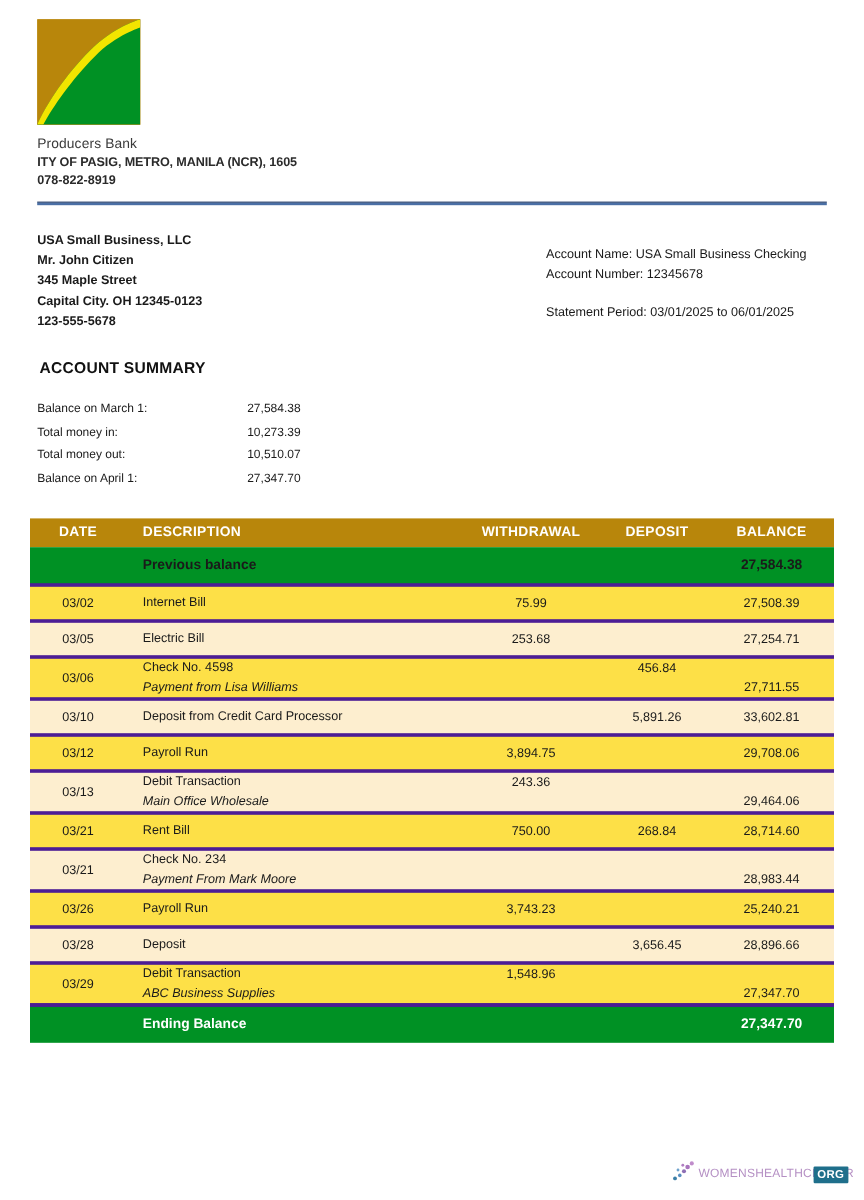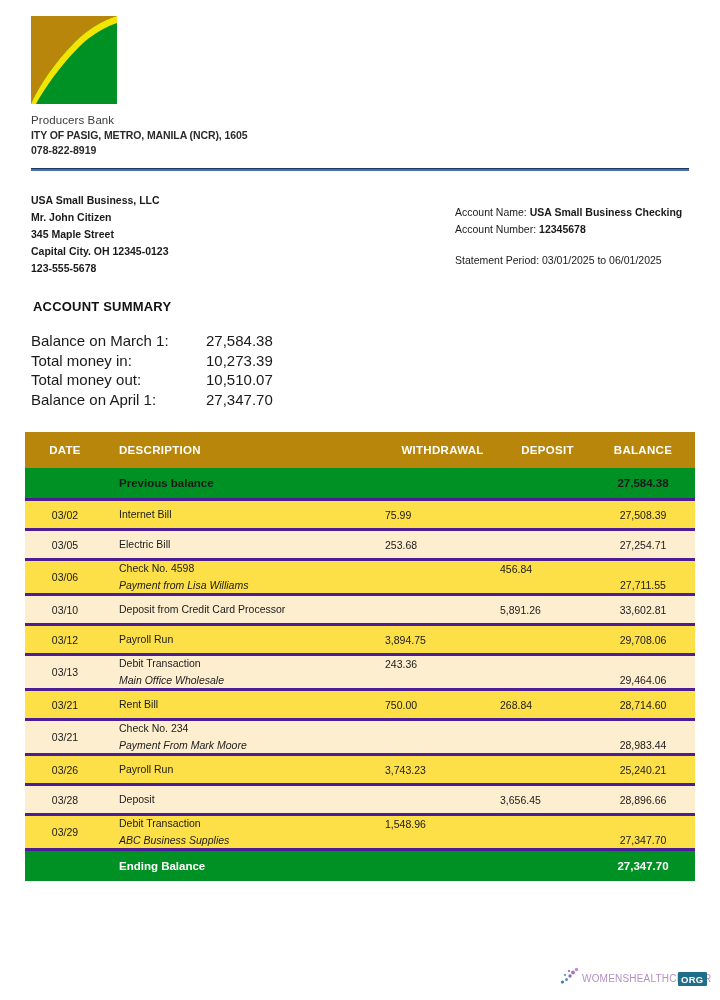--- a/index.html
+++ b/index.html
@@ -90,41 +90,41 @@
   
   .acct-meta {
     position: absolute;
     left: 455px;
     top: 204px;
     font-size: 10.5px;
     line-height: 17px;
     color: #1a1a1a;
   }
   .acct-meta .lbl { font-weight: normal; }
-  .acct-meta .val { font-weight: bold; }
+  .acct-meta .val { font-weight: normal; }
   .acct-meta .period {
     margin-top: 14px;
     font-weight: normal;
   }
 
   
   .summary-title {
     position: absolute;
     left: 33px;
     top: 299px;
     font-size: 13px;
     font-weight: bold;
     letter-spacing: 0.2px;
     color: #111;
   }
   .summary-table {
     position: absolute;
     left: 31px;
     top: 331px;
-    font-size: 15px;
+    font-size: 10px;
     line-height: 19.5px;
     color: #1a1a1a;
     border-collapse: collapse;
   }
   .summary-table td { padding: 0; vertical-align: top; }
   .summary-table td.k { width: 175px; }
   .summary-table td.v { width: 120px; }
 
   
   .txn {
@@ -141,21 +141,21 @@
   .txn col.c-wdl   { width: 115px; }
   .txn col.c-dep   { width: 95px; }
   .txn col.c-bal   { width: 100px; }
 
   .txn thead th {
     background: #b8860b;
     color: #ffffff;
     font-size: 11.5px;
     font-weight: bold;
     letter-spacing: 0.3px;
-    height: 36px;
+    height: 24px;
     padding: 0;
     vertical-align: middle;
   }
   .txn thead th.h-date { text-align: center; }
   .txn thead th.h-desc { text-align: left; padding-left: 14px; }
   .txn thead th.h-wdl,
   .txn thead th.h-dep  { text-align: center; }
   .txn thead th.h-bal  { text-align: center; padding-right: 4px; }
 
   .txn tr.band {
@@ -176,21 +176,21 @@
     padding: 0;
     vertical-align: middle;
     border-bottom: 3px solid #4c1d95;
     color: #1a1a1a;
   }
   .txn tbody tr.alt td { background: #fdeecf; }
   .txn tbody tr.plain td { background: #fde047; }
 
   .txn td.date { text-align: center; font-size: 10.5px; }
   .txn td.desc { padding-left: 14px; text-align: left; }
-  .txn td.num  { }
+  .txn td.num  { text-align: center; }
   .txn td.bal  { text-align: center; padding-right: 4px; }
 
   .one-line  { height: 30px; }
   .two-line  { height: 33px; }
 
   .desc-main { display: block; line-height: 15px; }
   .desc-sub  { display: block; font-style: italic; line-height: 15px; margin-top: 2px; }
 
   .num-top { display:block; }
   .bal-bottom { display:block; }

